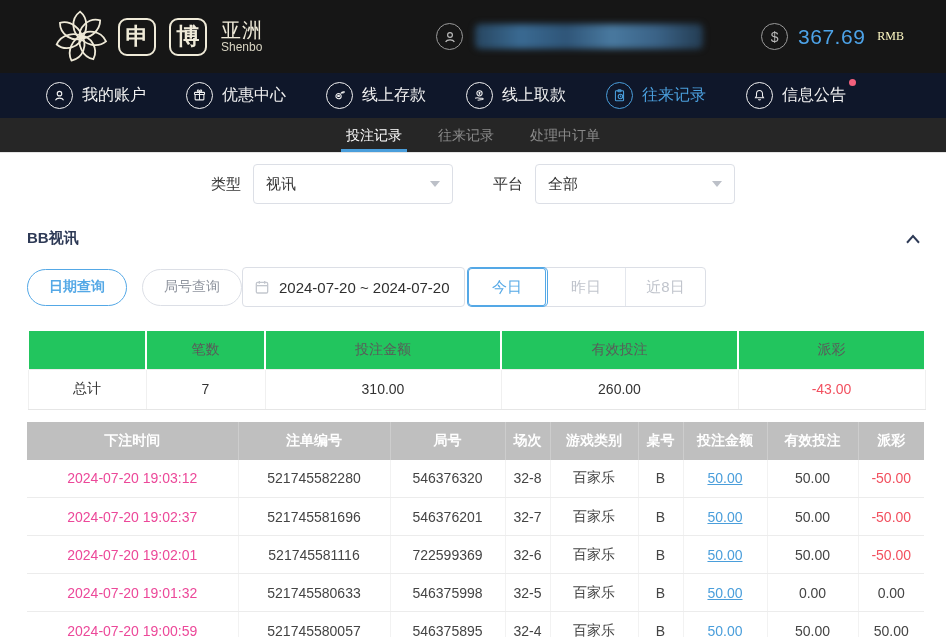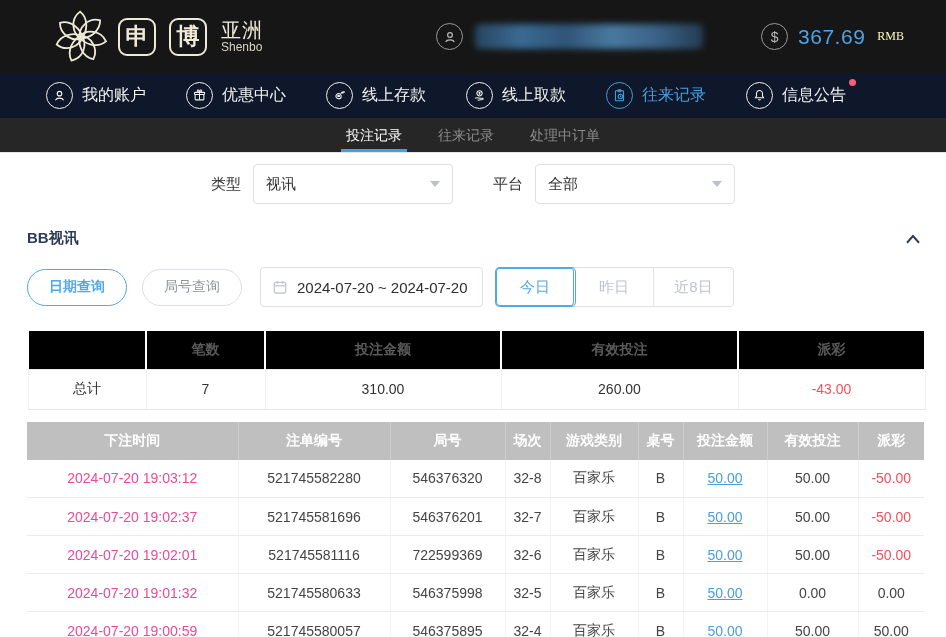--- a/index.html
+++ b/index.html
@@ -53,34 +53,34 @@
   .section-head { margin:24px 24px 0 27px; display:flex; align-items:center; justify-content:space-between; }
   .section-title { font-size:15px; font-weight:bold; color:#2e3a56; }
   .collapse-btn { cursor:pointer; color:#2e3a56; display:flex; }
 
   
   .query-row { margin:19px 22px 0 27px; display:flex; align-items:center; }
   .pill { height:37px; padding:0 21px; border-radius:19px; border:1px solid #dcdfe6; background:#fff;
     font-size:14px; color:#8f949e; display:flex; align-items:center; cursor:pointer; }
   .pill.active { border-color:#54a8e6; color:#54a8e6; font-weight:bold; }
   .pill + .pill { margin-left:15px; }
-  .date-input { margin-left:18px; width:223px; height:40px; border:1px solid #dcdfe6; border-radius:4px;
+  .date-input { width:223px; height:40px; border:1px solid #dcdfe6; border-radius:4px;
     display:flex; align-items:center; gap:9px; padding:0 11px; font-size:15px; color:#2f2f2f; cursor:pointer; background:#fff; }
-  .seg-group { margin-left:12px; display:flex; height:40px; border:1px solid #dcdfe6; border-radius:4px; background:#fff; }
+  .seg-group { margin-left:2px; display:flex; height:40px; border:1px solid #dcdfe6; border-radius:4px; background:#fff; }
   .seg { width:79px; display:flex; align-items:center; justify-content:center; font-size:15px; color:#c0c4cc;
     cursor:pointer; border-right:1px solid #e4e7ed; }
   .seg:last-child { border-right:none; }
   .seg.active { color:#54a8e6; box-shadow:0 0 0 1px #54a8e6 inset, 0 0 0 1px #54a8e6; border-radius:4px; border-right-color:transparent; }
   .search-btn { margin-left:11px; width:80px; height:40px; background:#57b0ea; border:none; border-radius:4px;
     color:#fff; font-size:15px; font-weight:bold; cursor:pointer; font-family:inherit; }
 
   
   table { border-collapse:collapse; table-layout:fixed; }
   .summary-table { margin:22px 22px 0 27px; width:897px; font-size:14px; text-align:center; }
-  .summary-table th { height:39px; background:#000000; color:#5a5a5a; font-weight:bold;
+  .summary-table th { height:39px; background:#22c55e; color:#5a5a5a; font-weight:normal;
     border:2px solid #fff; border-bottom:1px solid #ededed; }
   .summary-table td { height:40px; background:#fff; color:#333;
     border:1px solid #f0f0f0; border-bottom:1px solid #e6e6e6; }
 
   
   .bet-table { margin:12px 22px 0 27px; width:897px; font-size:14px; text-align:center; }
   .bet-table th { height:38px; background:#bfbfbf; color:#fff; font-weight:bold; border-left:1px solid #cdcdcd; }
   .bet-table th:first-child { border-left:none; }
   .bet-table td { height:38px; color:#444; background:#fff;
     border-bottom:1px solid #ececec; border-left:1px solid #f2f2f2; }

